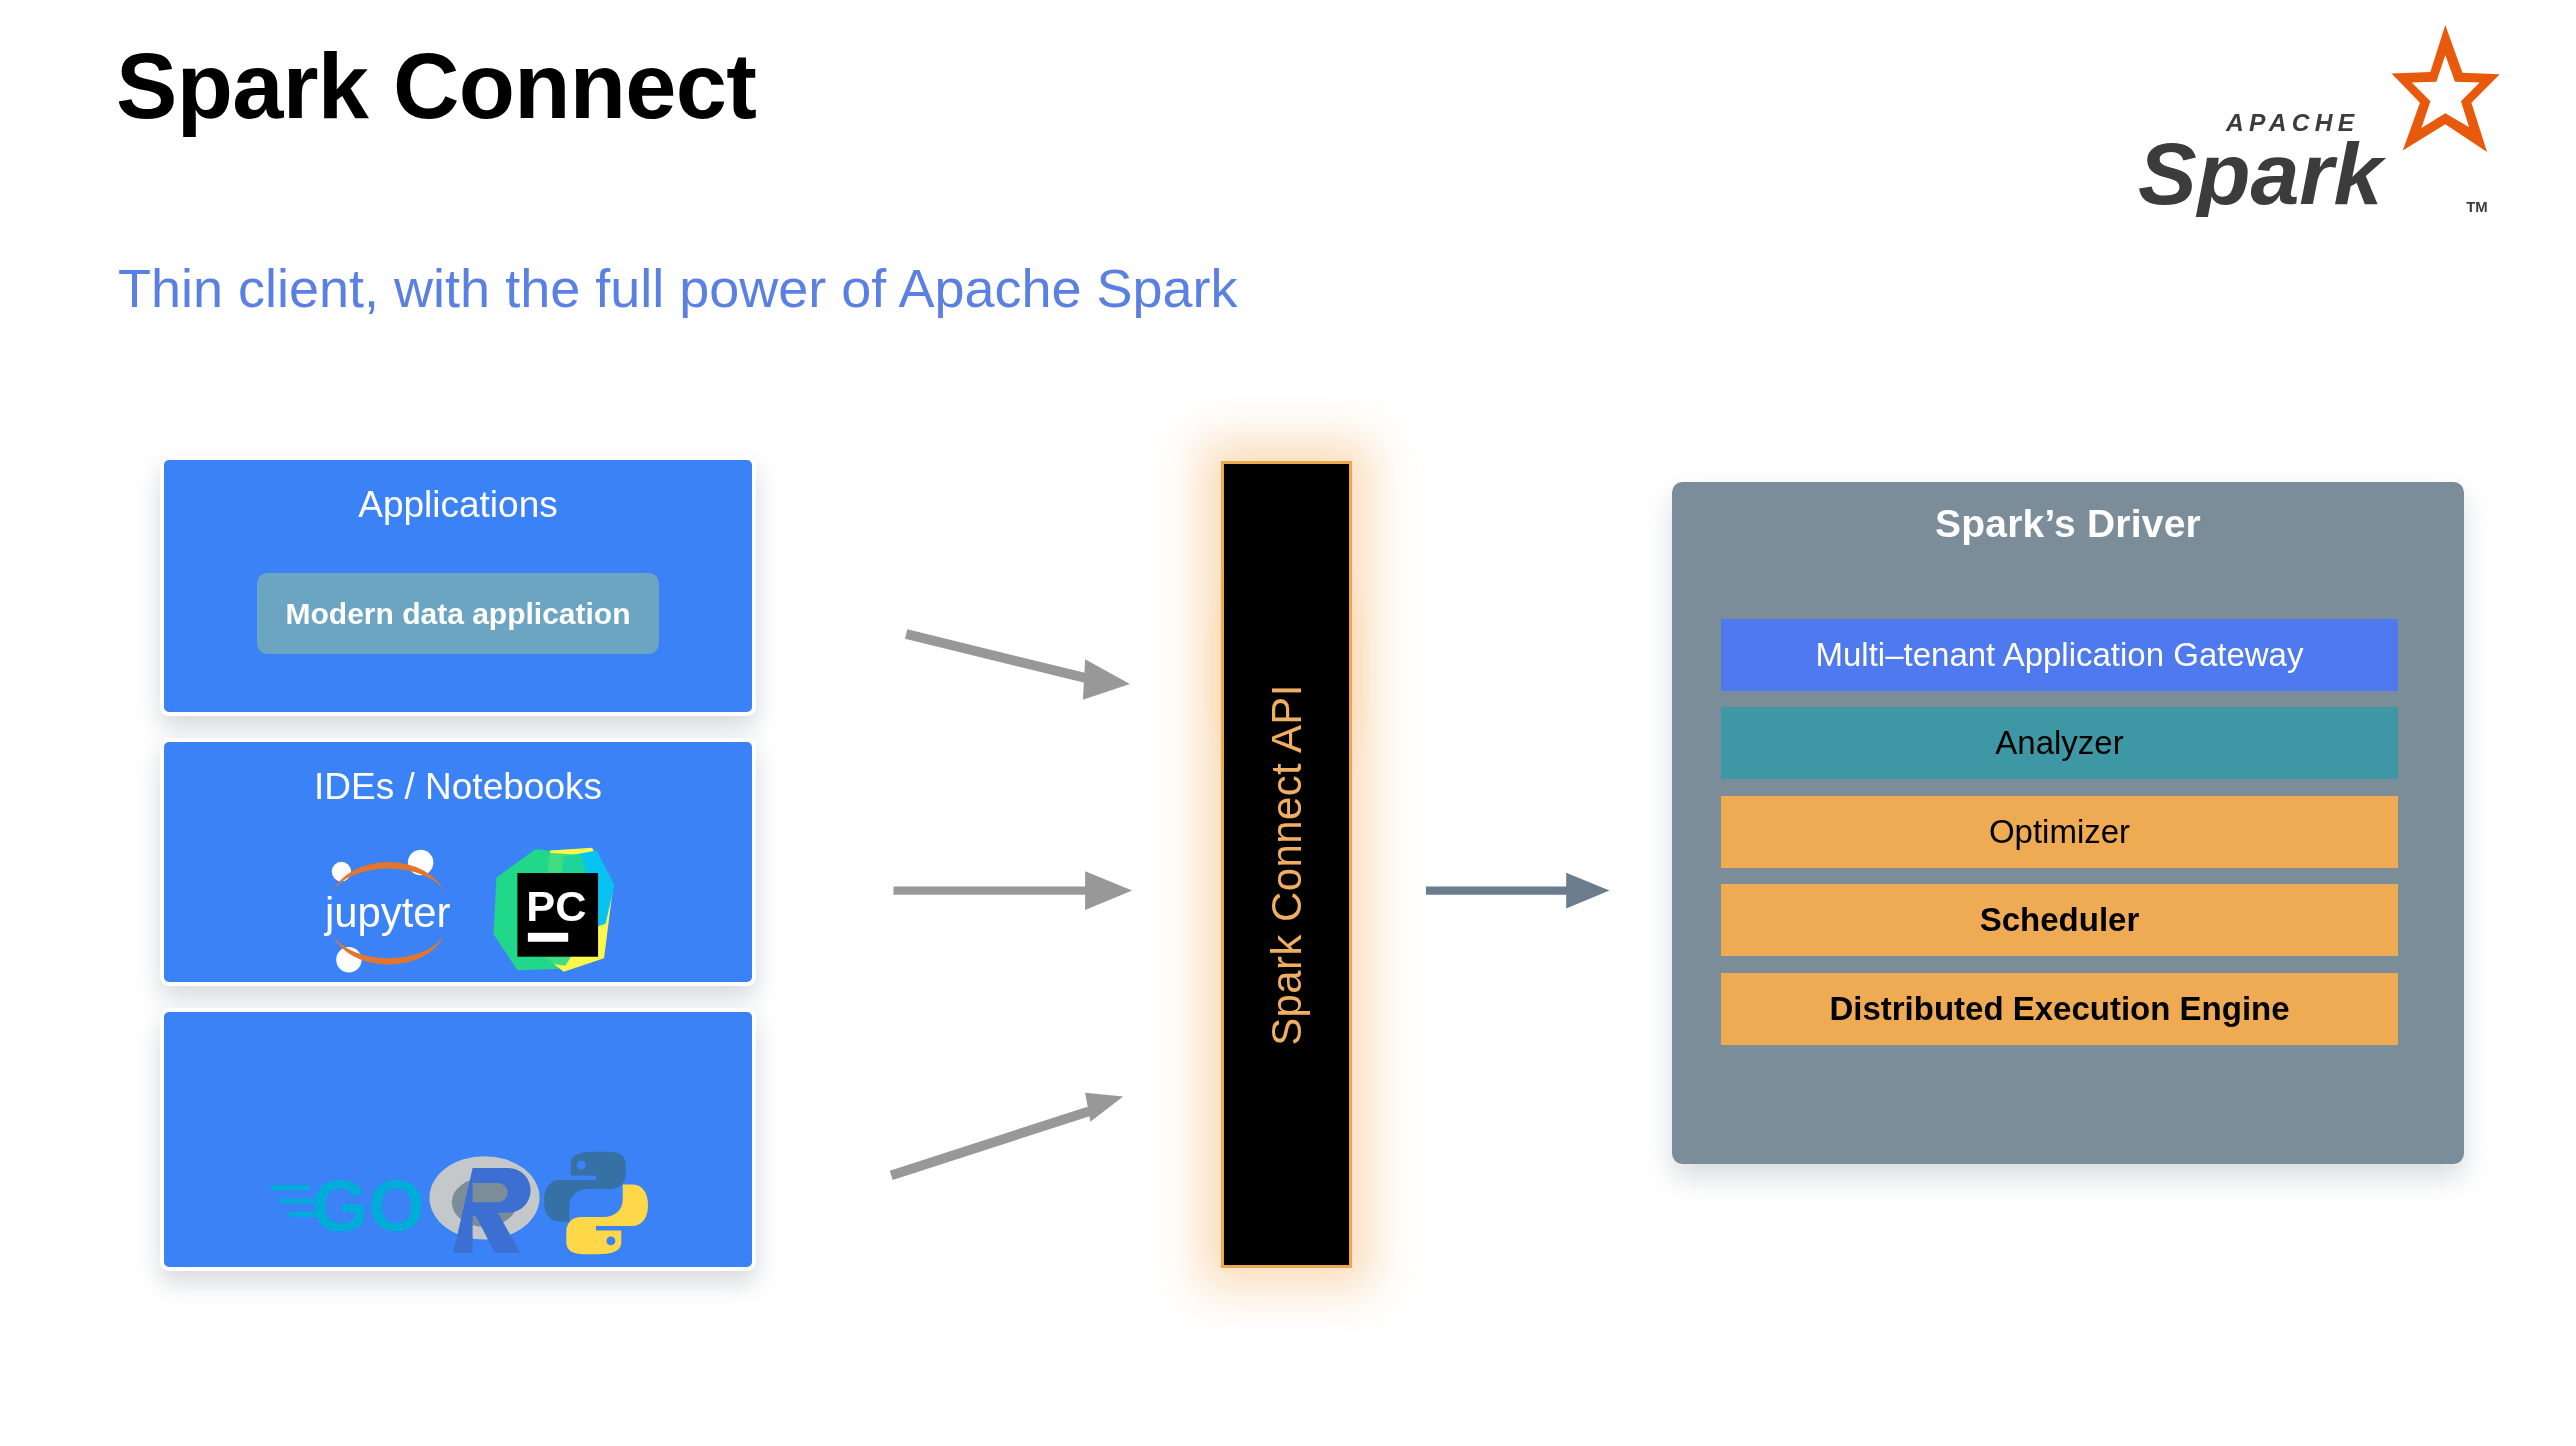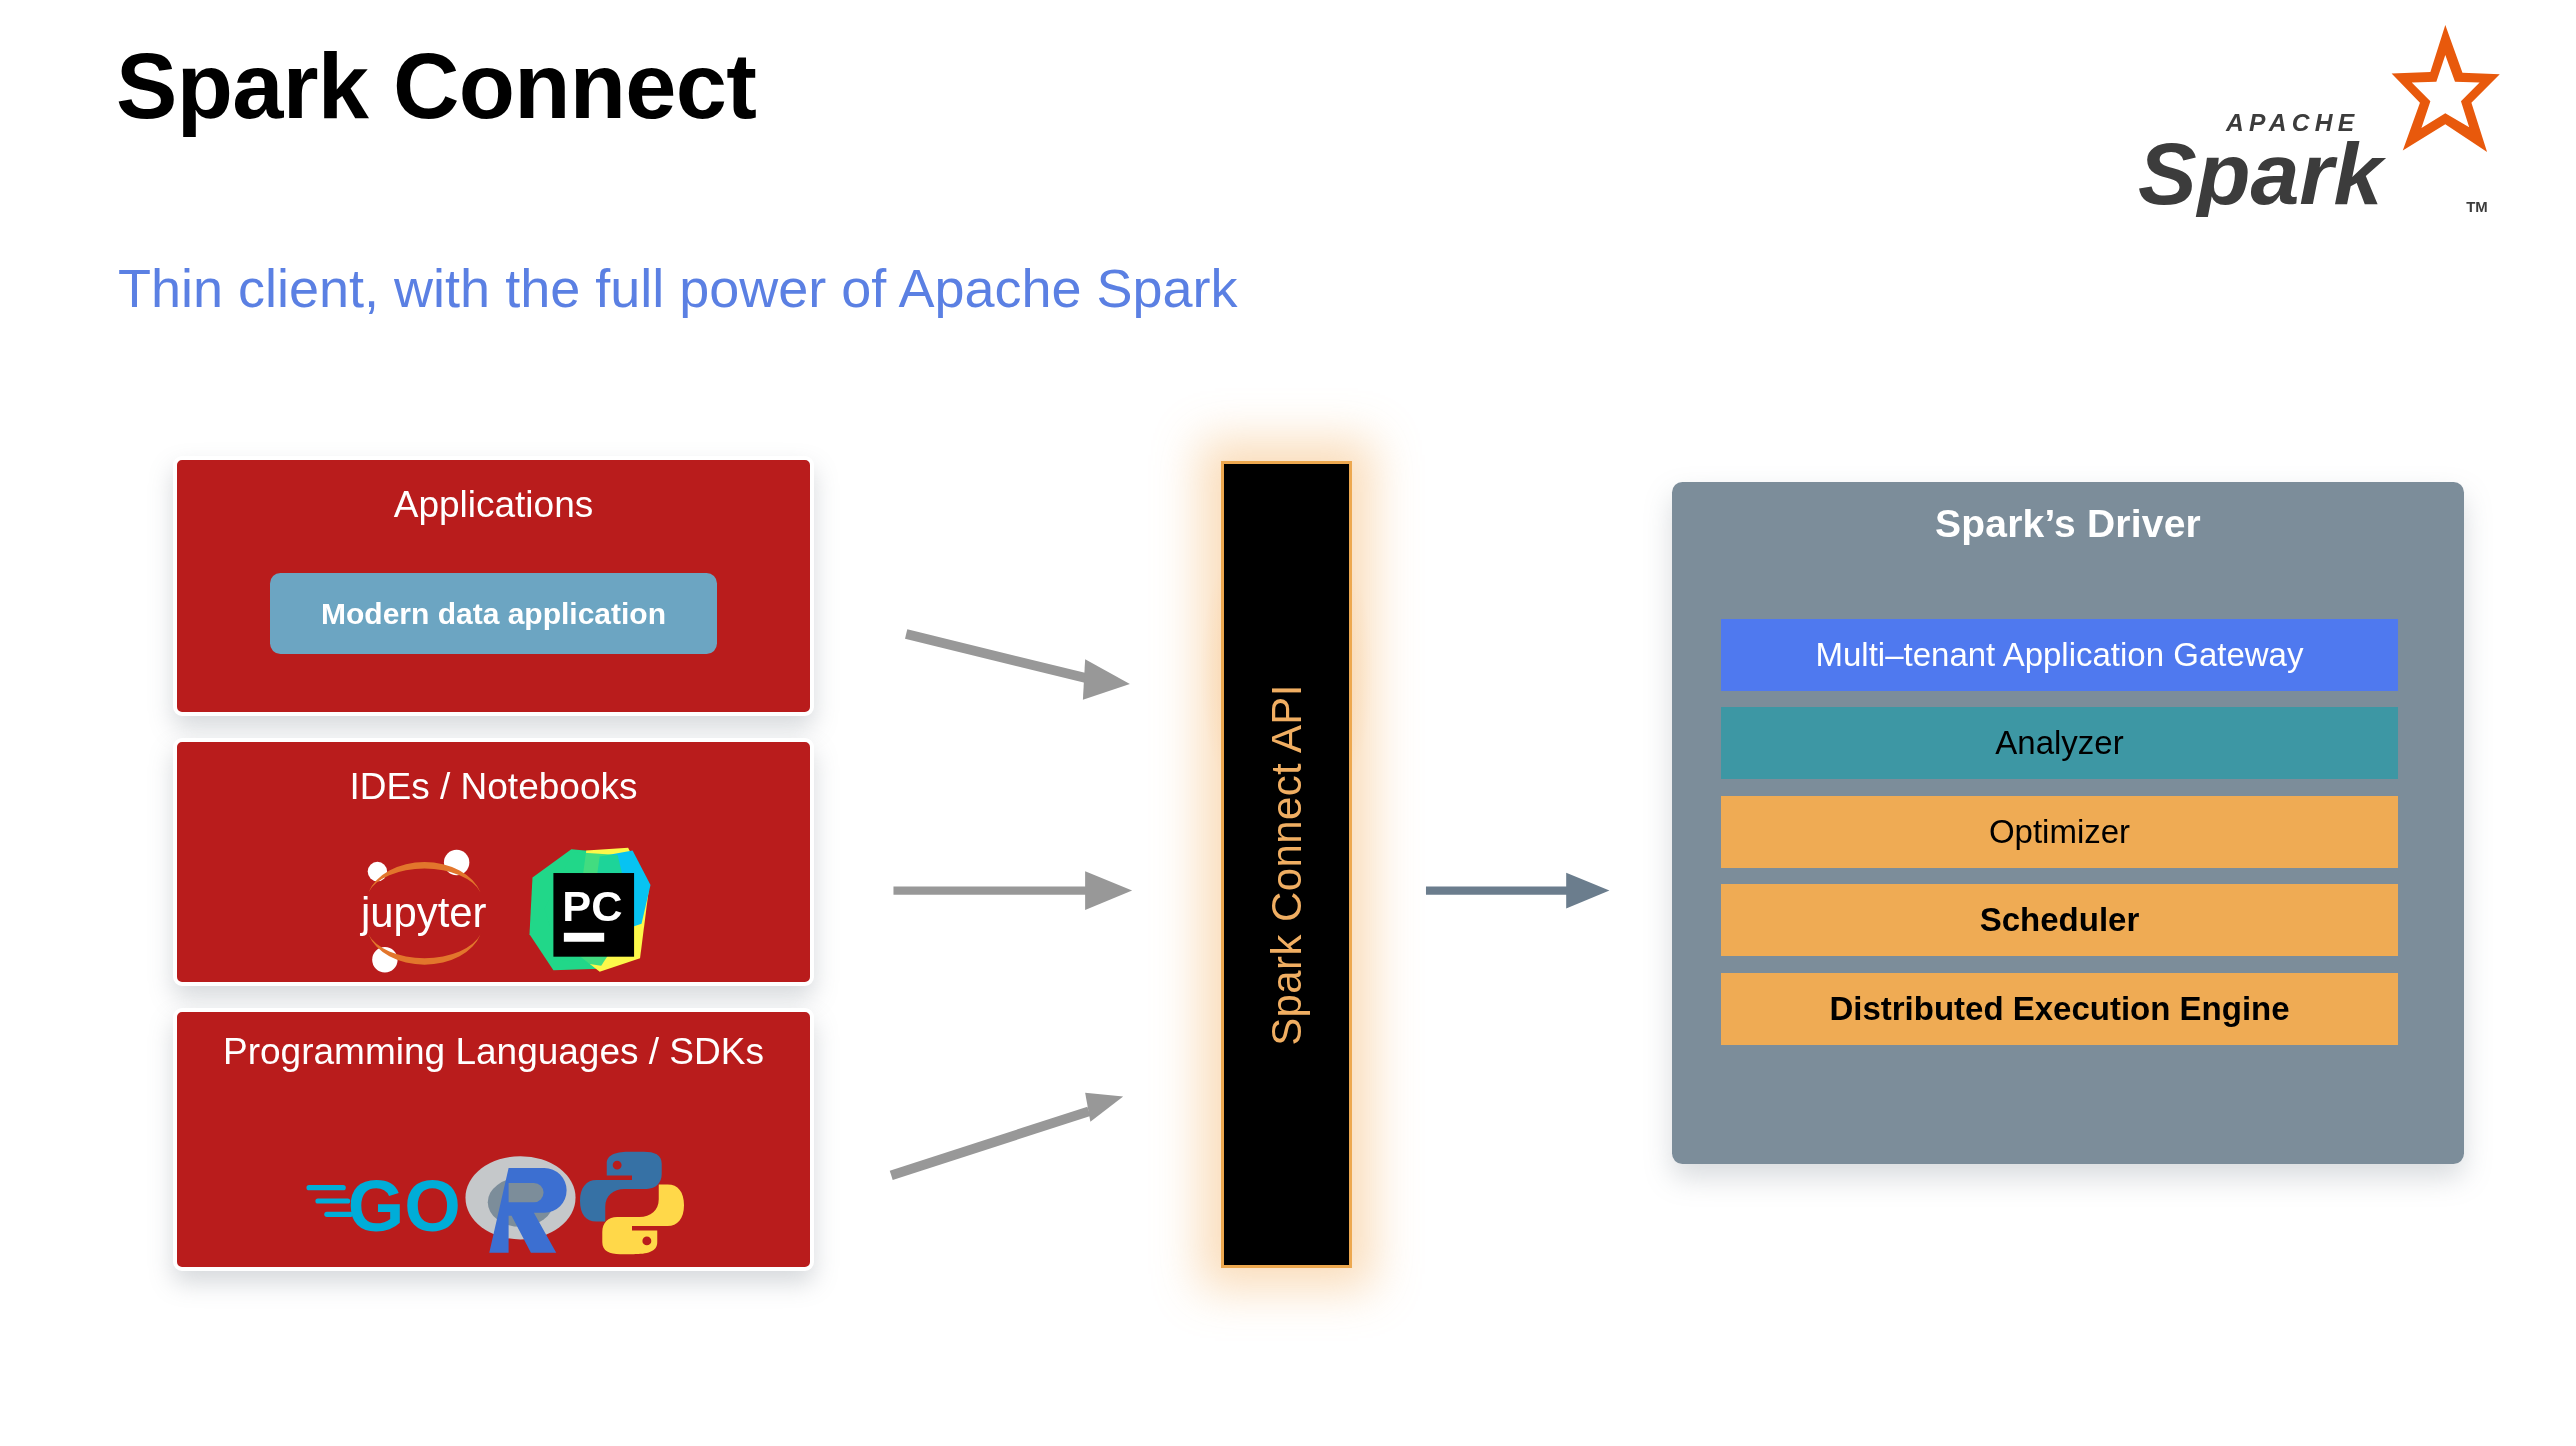--- a/index.html
+++ b/index.html
@@ -23,25 +23,24 @@
     position:absolute;left:118px;top:261px;
     font-size:54px;font-weight:400;color:#5b80e3;
     line-height:1;
   }
 
   
   .spark-logo{position:absolute;left:2129px;top:18.6px;width:373px;height:198px;}
 
   
   .client-box{
-    position:absolute;left:160px;width:641px;
-    background:#b91c1c;border:4.5px solid #ffffff;border-radius:9px;
+    position:absolute;left:160px;width:596px;
+    background:#3b82f6;border:4.5px solid #ffffff;border-radius:9px;
     box-shadow:0 12px 25px rgba(120,130,140,.30);
     box-sizing:border-box;
-    margin-left:13px;
   }
   #box-apps{top:456px;height:260px;}
   #box-ide{top:738px;height:248px;}
   #box-lang{top:1008px;height:263px;}
 
   .box-title{
     color:#ffffff;font-size:37px;font-weight:400;
     text-align:center;line-height:1.16;margin-top:24px;
     padding:0 15px;
   }
@@ -153,21 +152,20 @@
         <polygon points="60,8 120,12 140,96 98,160 44,152 22,84" fill="#21d789" opacity=".85"></polygon>
         <rect x="34" y="36" width="108" height="112" fill="#000000"></rect>
         <text x="46" y="100" fill="#ffffff" font-family="Liberation Sans, sans-serif" font-size="58" font-weight="700">PC</text>
         <rect x="48" y="116" width="54" height="12" fill="#ffffff"></rect>
       </svg>
 
     </div>
   </div>
 
   <div class="client-box" id="box-lang">
-    <div class="box-title">Programming Languages / SDKs</div>
     <div class="logo-row" id="lang-logos">
 
       <svg width="157" height="89" viewBox="0 0 210 120">
         <g stroke="#00add8" stroke-width="7" stroke-linecap="round">
           <line x1="6" y1="40" x2="52" y2="40"></line>
           <line x1="18" y1="58" x2="58" y2="58"></line>
           <line x1="30" y1="76" x2="62" y2="76"></line>
         </g>
         <text x="58" y="98" fill="#00add8" font-family="Liberation Sans, sans-serif" font-size="98" font-weight="700">GO</text>
       </svg>

